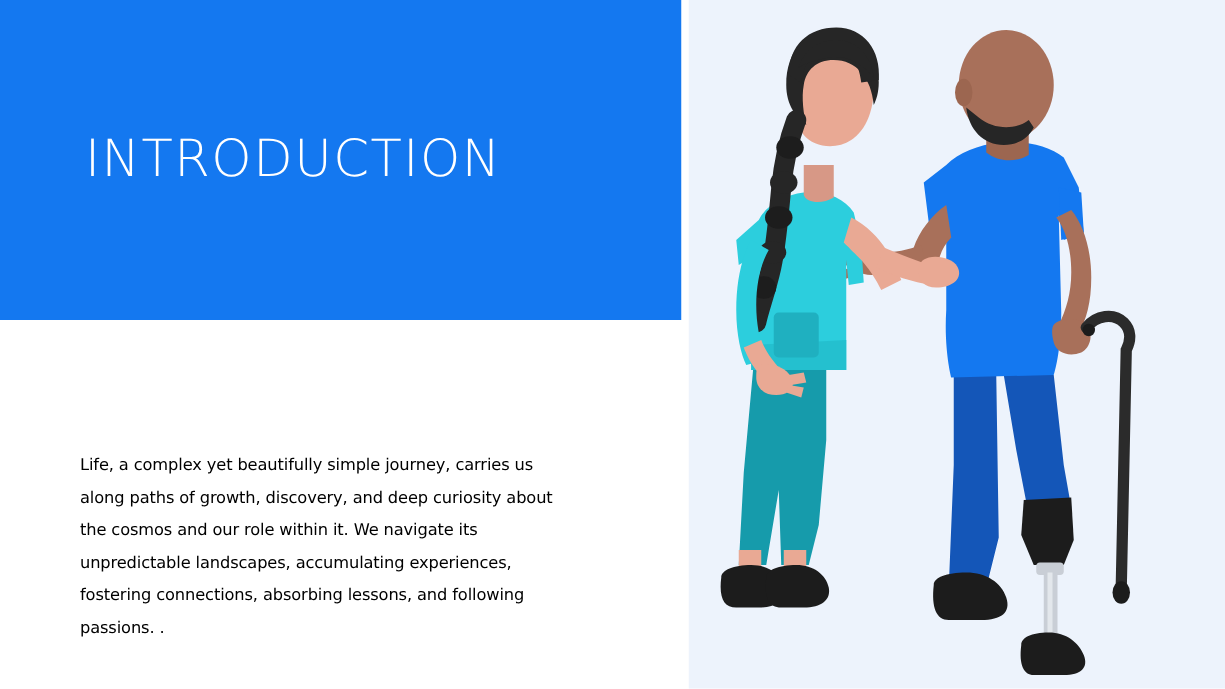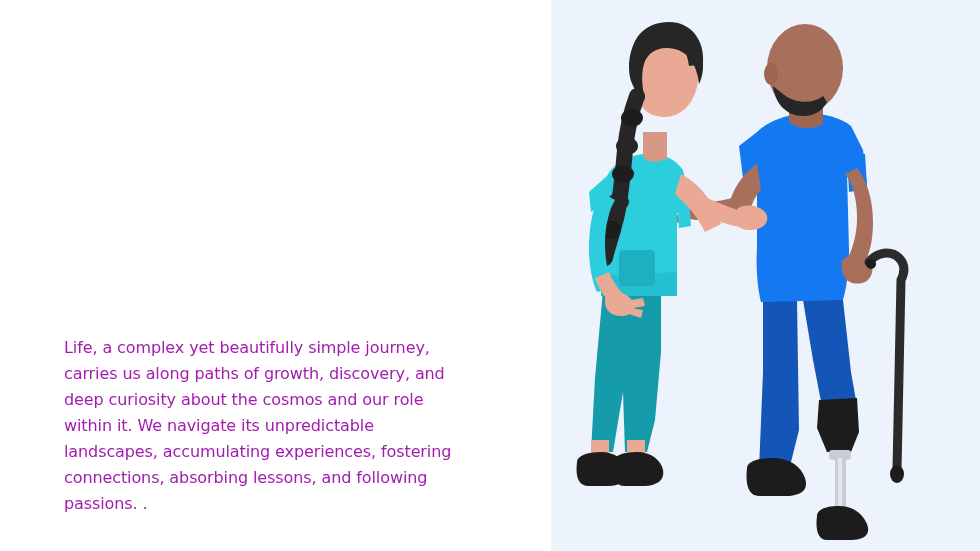--- a/index.html
+++ b/index.html
@@ -43,25 +43,25 @@
     line-height: 48px;
     font-weight: 300;
     letter-spacing: 1.2px;
     color: #ffffff;
     white-space: nowrap;
     font-family: "DejaVu Sans", sans-serif;
   }
   .body-copy {
     position: absolute;
     left: 64px;
-    top: 335px;
+    top: 360px;
     width: 400px;
-    font-size: 16px;
+    font-size: 13px;
     line-height: 26px;
-    color: #a21caf;
+    color: #000000;
     letter-spacing: -0.1px;
     font-family: "DejaVu Sans", sans-serif;
   }
   
   .right-pane {
     position: absolute;
     left: 551px;
     top: 0;
     width: 429px;
     height: 551px;
@@ -81,20 +81,23 @@
     height: 551px;
   }
 </style>
 </head>
 <body>
 
 <div class="slide">
 
   <div class="left-pane">
 
+    <div class="title-block">
+      <div class="slide-title">INTRODUCTION</div>
+    </div>
 
     <div class="body-copy">Life, a complex yet beautifully simple journey, carries us along paths of growth, discovery, and deep curiosity about the cosmos and our role within it. We navigate its unpredictable landscapes, accumulating experiences, fostering connections, absorbing lessons, and following passions. .</div>
 
   </div>
 
   <div class="right-pane">
     <div class="illustration">
       <svg viewBox="0 0 429 551" xmlns="http://www.w3.org/2000/svg" aria-hidden="true">
 
         <rect x="0" y="0" width="429" height="551" fill="#edf3fc"></rect>

